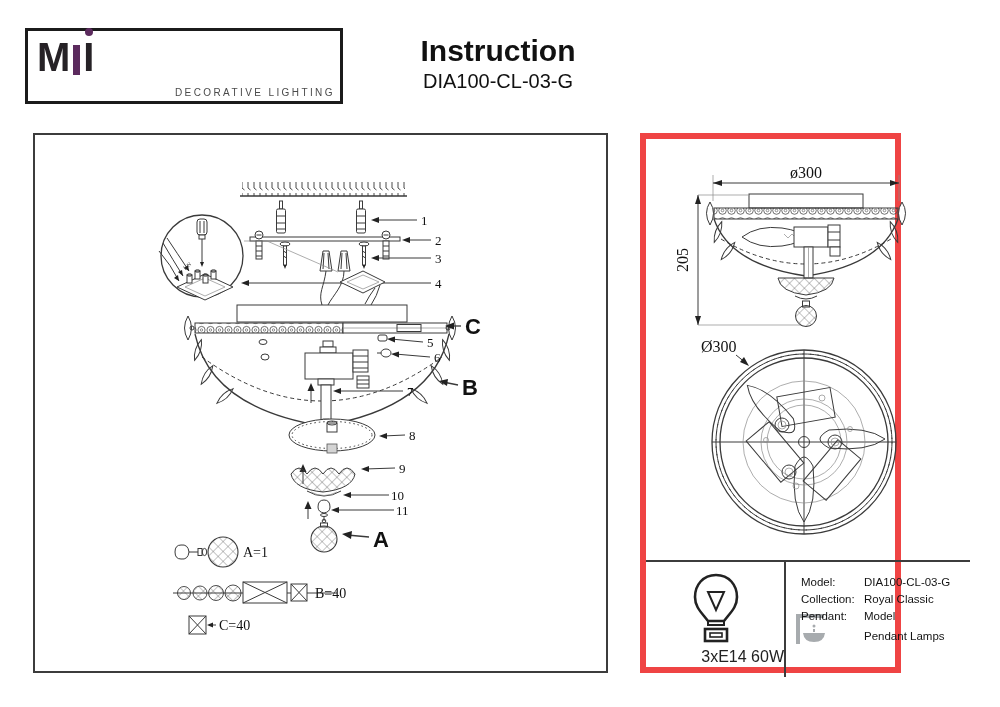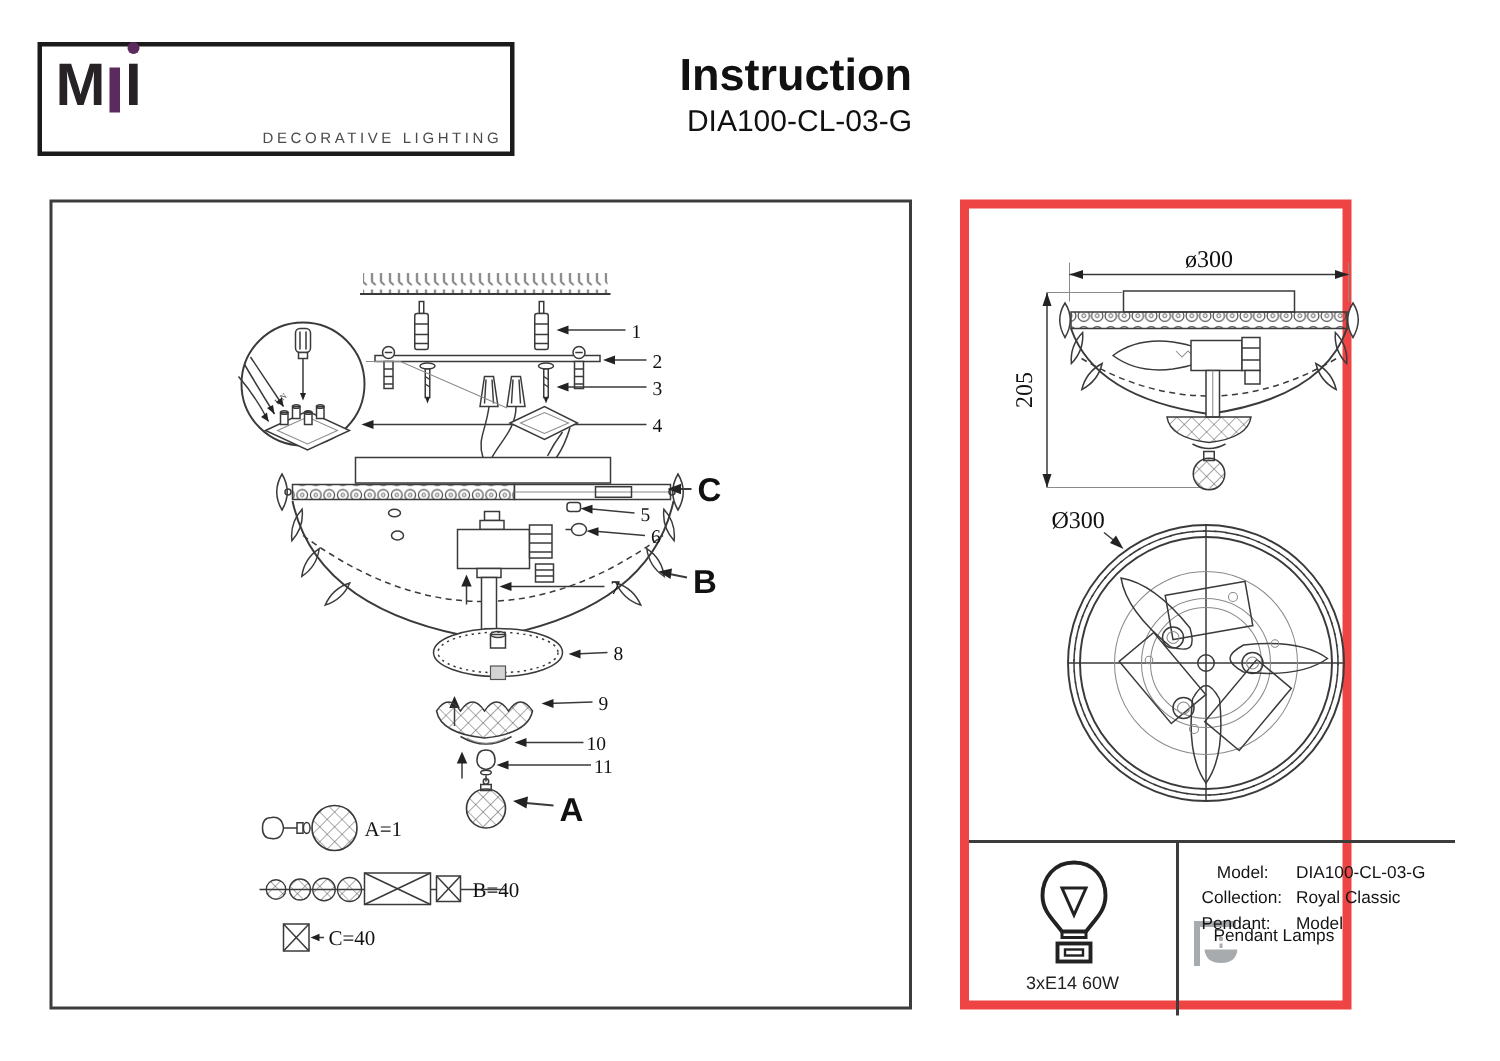--- a/index.html
+++ b/index.html
@@ -7,30 +7,30 @@
         font-family:"Liberation Sans",sans-serif;color:#1d1d1d;}
   
   .logo-box{position:absolute;left:25px;top:28px;width:318px;height:76px;border:3px solid #1b1b1b;box-sizing:border-box;}
   .wordmark{position:absolute;left:9px;top:6px;display:flex;align-items:flex-end;
             font-size:40px;font-weight:700;letter-spacing:3px;color:#262226;line-height:1;}
   .accent-bar{width:7px;height:30px;background:#5c2b5e;margin:0 3px 2px 0;}
   .i-wrap{position:relative;}
   .i-dot{position:absolute;left:2px;top:-9px;width:8px;height:8px;border-radius:50%;background:#5c2b5e;}
   .tagline{position:absolute;left:103px;top:56px;font-size:10px;letter-spacing:2.4px;color:#4a4a4a;padding-left:44px;}
   
-  .title-block{position:absolute;left:368px;top:34px;width:240px;text-align:right;}
+  .title-block{position:absolute;left:378px;top:34px;width:240px;text-align:center;}
   .title-main{font-size:30px;font-weight:700;color:#111;}
   .title-model{font-size:20px;margin-top:2px;color:#111;}
   
   .main-box{position:absolute;left:33px;top:133px;width:575px;height:540px;border:2px solid #3c3c3c;box-sizing:border-box;}
   .right-panel{position:absolute;left:640px;top:133px;width:261px;height:540px;border:6px solid #ef4444;box-sizing:border-box;}
   .panel-cells{position:absolute;left:0;top:421px;width:324px;height:115px;border-top:2px solid #3c3c3c;display:flex;}
   .bulb-cell{width:140px;border-right:2px solid #3c3c3c;position:relative;box-sizing:border-box;}
   .spec-cell{flex:1;position:relative;}
-  .bulb-spec{position:absolute;left:0;top:86px;width:100%;text-align:center;font-size:12px;color:#222;}
+  .bulb-spec{position:absolute;left:0;top:86px;width:100%;text-align:right;font-size:16px;color:#222;}
   .spec-row{position:absolute;left:15px;display:flex;font-size:11.5px;color:#141414;z-index:2;}
   .spec-label{width:55px;}
   .spec-value{margin-left:8px;white-space:nowrap;}
   .lamp-ico{position:absolute;left:8px;top:54px;z-index:1;}
   
   svg{position:absolute;left:0;top:0;}
   .ln{stroke:#3a3a3a;fill:none;stroke-width:1;}
   .ln2{stroke:#3a3a3a;fill:none;stroke-width:1.3;}
   .thin{stroke:#8a8a8a;fill:none;stroke-width:.7;}
   .fillw{fill:#fff;stroke:#3a3a3a;stroke-width:1;}
@@ -515,33 +515,33 @@
         </svg>
         <div class="bulb-spec">3xE14 60W</div>
       </div>
       <div class="spec-cell">
         <svg class="lamp-ico" width="36" height="32" viewBox="0 0 36 32" style="left:8px;top:52px;">
           <path d="M4,2 L30,2 M4,0 L4,30" stroke="#a7abae" stroke-width="4" fill="none"></path>
           <circle cx="20" cy="12" r="1.5" fill="#a7abae"></circle>
           <rect x="19" y="15" width="2" height="3" fill="#a7abae"></rect>
           <path d="M9,19 L31,19 Q30,28 20,28 Q10,28 9,19 Z" fill="#a7abae" stroke="none"></path>
         </svg>
-        <div class="spec-row" style="top:14px;text-align:center;">
+        <div class="spec-row" style="top:14px;">
           <span class="spec-label">Model:</span>
           <span class="spec-value">DIA100-CL-03-G</span>
         </div>
         <div class="spec-row" style="top:31px;">
           <span class="spec-label">Collection:</span>
           <span class="spec-value">Royal Classic</span>
         </div>
         <div class="spec-row" style="top:48px;">
           <span class="spec-label">Pendant:</span>
           <span class="spec-value">Model</span>
         </div>
-        <div class="spec-row" style="top:56px;flex-direction:column;">
+        <div class="spec-row" style="top:68px;">
           <span class="spec-label"></span>
           <span class="spec-value">Pendant Lamps</span>
         </div>
       </div>
     </div>
   </div>
 
 </div>
 
 </body></html>

